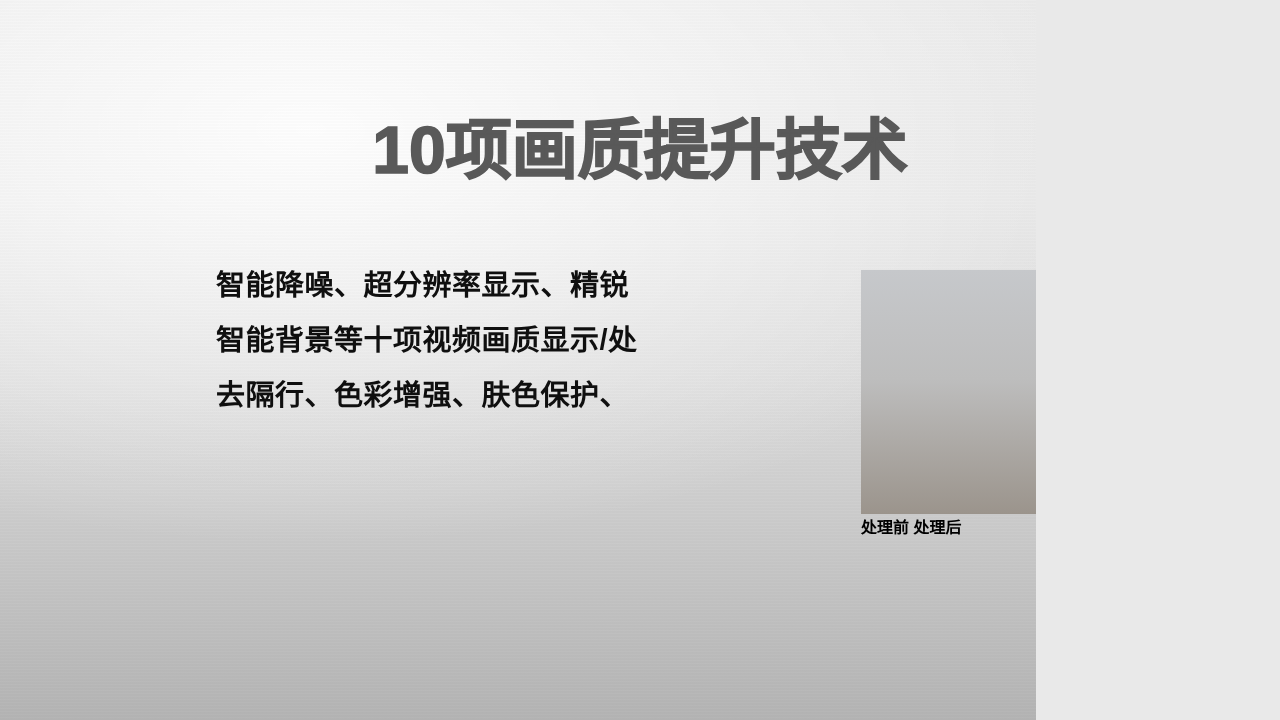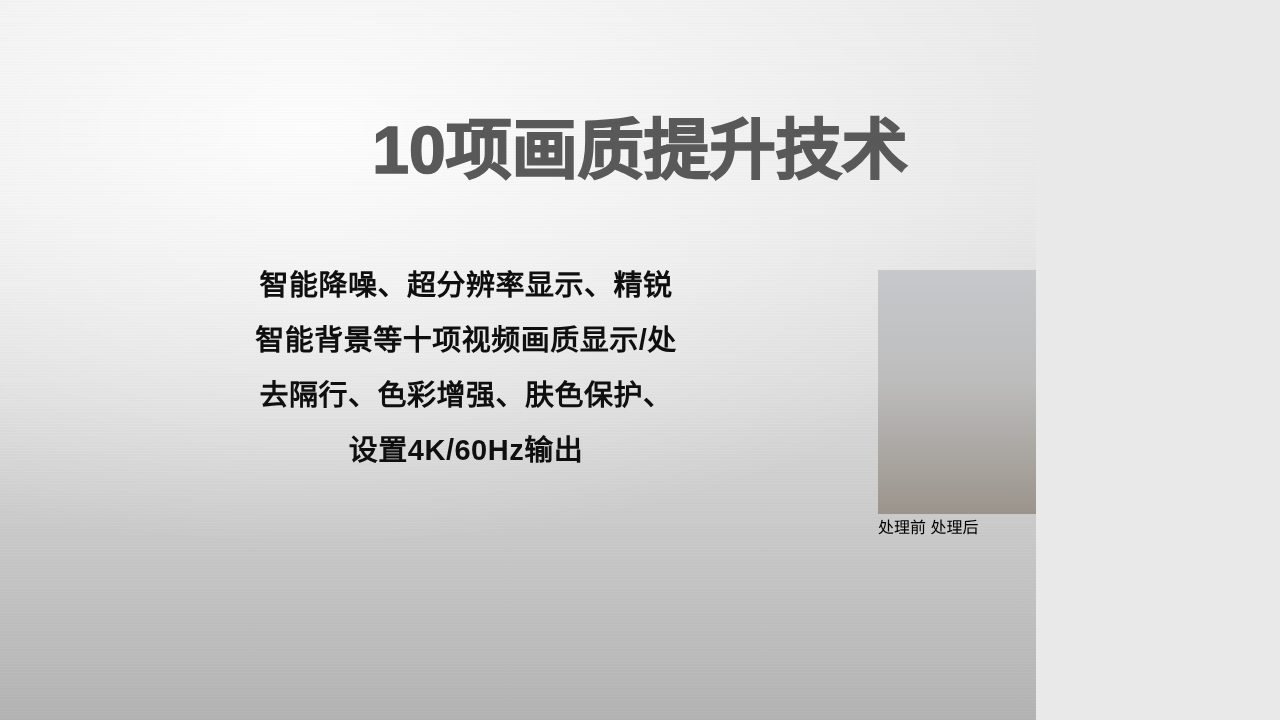--- a/index.html
+++ b/index.html
@@ -73,30 +73,30 @@
     z-index: 3;
   }
   .body-line {
     font-size: 29px;
     line-height: 55px;
     font-weight: 700;
     color: #111111;
     color: #0f0f0f;
     white-space: nowrap;
     letter-spacing: 0.5px;
-    text-align: center;
   }
 
   
   .compare-figure {
     position: absolute;
-    left: 838px;
+    left: 821px;
     top: 254px;
     width: 279px;
     z-index: 3;
+    font-weight: bold;
   }
   .compare-photo {
     position: relative;
     width: 279px;
     height: 244px;
     overflow: hidden;
     display: flex;
     background: #b9b5ae;
   }
   .photo-half {
@@ -302,21 +302,20 @@
 <body>
 
 <div class="slide">
 
   <h1 class="title">10项画质提升技术</h1>
 
   <div class="body-copy">
     <div class="body-line">智能降噪、超分辨率显示、精锐</div>
     <div class="body-line">智能背景等十项视频画质显示/处</div>
     <div class="body-line">去隔行、色彩增强、肤色保护、</div>
-    <div class="body-line">设置4K/60Hz输出</div>
   </div>
 
   <figure class="compare-figure">
 
     <div class="compare-photo">
 
       <div class="photo-half before">
         <div class="scene">
           <div class="bg-wall"></div>
           <div class="hair-back">

